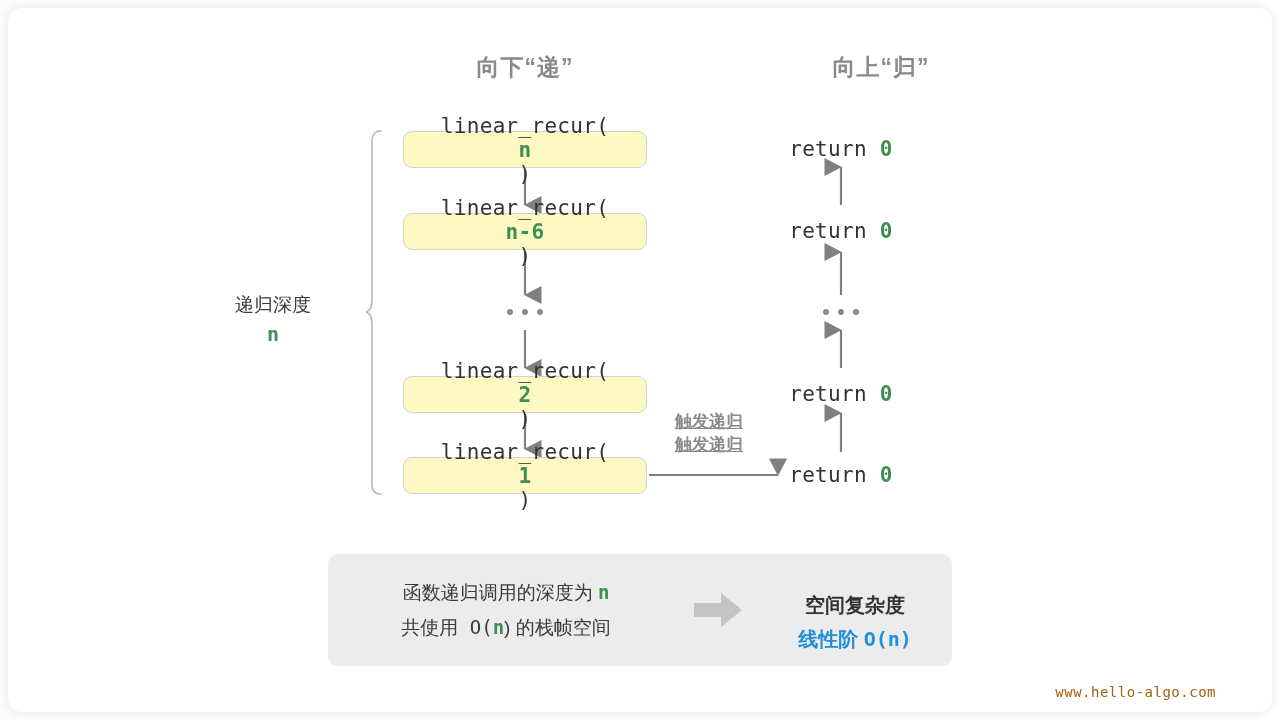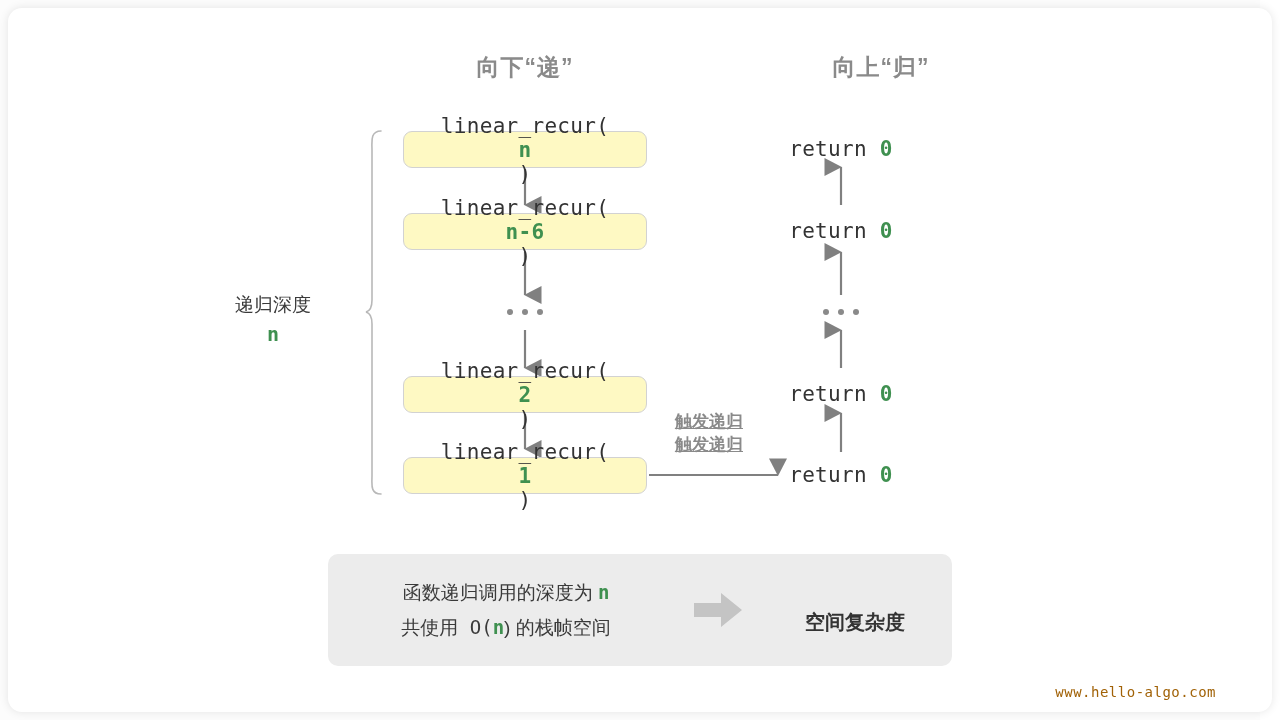--- a/index.html
+++ b/index.html
@@ -312,17 +312,18 @@
     </div>
 
     <div class="summary-arrow">
       <svg width="52" height="40" viewBox="0 0 52 40" xmlns="http://www.w3.org/2000/svg">
         <path d="M2,13 L29,13 L29,3 L50,20 L29,37 L29,27 L2,27 Z" fill="#c4c4c4"></path>
       </svg>
     </div>
 
     <div class="summary-right">
       <span class="r1">空间复杂度</span>
+      <span class="r2"><span>线性阶 </span><span class="mono">O(n)</span></span>
     </div>
   </div>
 
   <div class="watermark">www.hello-algo.com</div>
 </div>
 
 </body></html>

